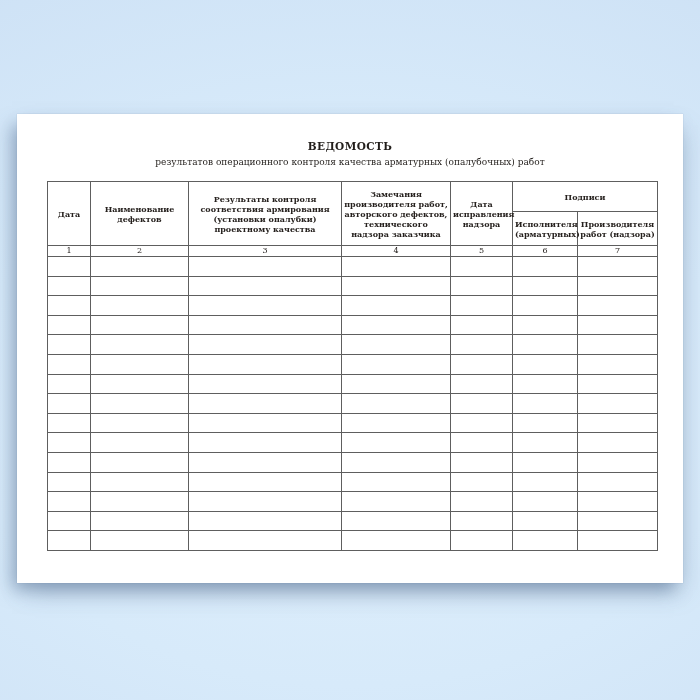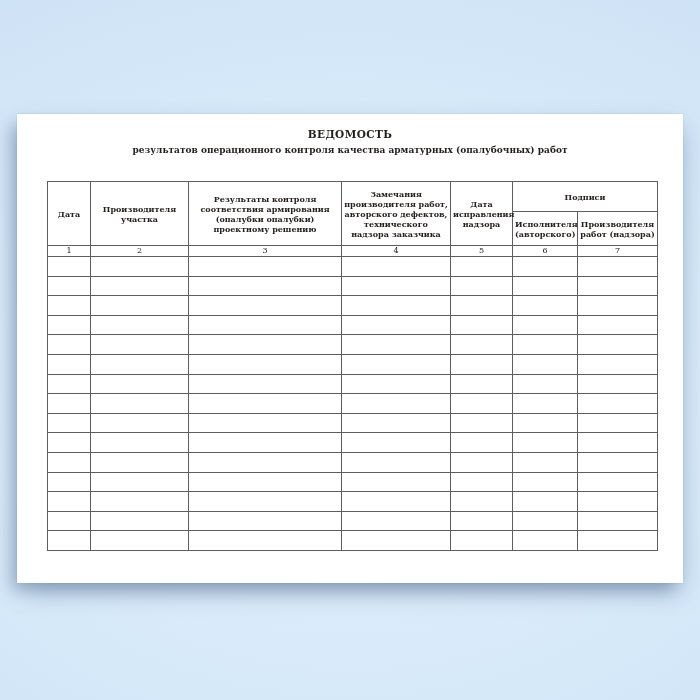--- a/index.html
+++ b/index.html
@@ -8,28 +8,28 @@
     background:radial-gradient(ellipse 130% 95% at 50% 58%, #e1f0fc 0%, #d7eafa 42%, #cde1f5 78%, #c8dcf1 100%);
   }
   .paper{
     position:absolute;left:17px;top:114px;width:666px;height:469px;
     background:#ffffff;
     box-shadow:-7px 9px 16px -2px rgba(88,114,148,0.50),
                 4px 12px 24px -6px rgba(88,114,148,0.38),
                 0 0 1px rgba(110,135,165,0.45);
   }
   .doc-title{
-    margin-top:14px;text-align:center;
+    margin-top:26px;text-align:center;
     font-family:"DejaVu Serif","Liberation Serif",serif;
     font-weight:700;font-size:10.5px;letter-spacing:0.4px;color:#221e1b;
   }
   .doc-subtitle{
     margin-top:5px;text-align:center;
     font-family:"DejaVu Serif","Liberation Serif",serif;
-    font-weight:700;font-size:9px;color:#221e1b;
+    font-weight:400;font-size:9px;color:#221e1b;
   }
   table.form-table{
     position:absolute;left:30px;top:67px;width:610px;
     border-collapse:collapse;table-layout:fixed;
   }
   .form-table th,.form-table td{
     border:1px solid #5e5e5e;padding:0 2px;
     font-family:"DejaVu Serif","Liberation Serif",serif;
     color:#26211e;text-align:center;vertical-align:middle;
   }
@@ -56,28 +56,28 @@
         <col style="width:98px">
         <col style="width:153px">
         <col style="width:109px">
         <col style="width:62px">
         <col style="width:65px">
         <col style="width:80px">
       </colgroup>
       <thead>
         <tr class="hdr-top">
           <th rowspan="2">Дата</th>
-          <th rowspan="2">Производителя участка</th>
-          <th rowspan="2">Результаты контроля соответствия армирования (опалубки опалубки) проектному решению</th>
+          <th rowspan="2">Наименование дефектов</th>
+          <th rowspan="2">Результаты контроля соответствия армирования (установки опалубки) проектному качества</th>
           <th rowspan="2">Замечания производителя работ, авторского дефектов, технического надзора заказчика</th>
           <th rowspan="2">Дата исправления надзора</th>
           <th colspan="2">Подписи</th>
         </tr>
         <tr class="hdr-sub">
-          <th>Исполнителя (авторского)</th>
+          <th>Исполнителя (арматурных)</th>
           <th>Производителя работ (надзора)</th>
         </tr>
         <tr class="nums">
           <th>1</th>
           <th>2</th>
           <th>3</th>
           <th>4</th>
           <th>5</th>
           <th>6</th>
           <th>7</th>

